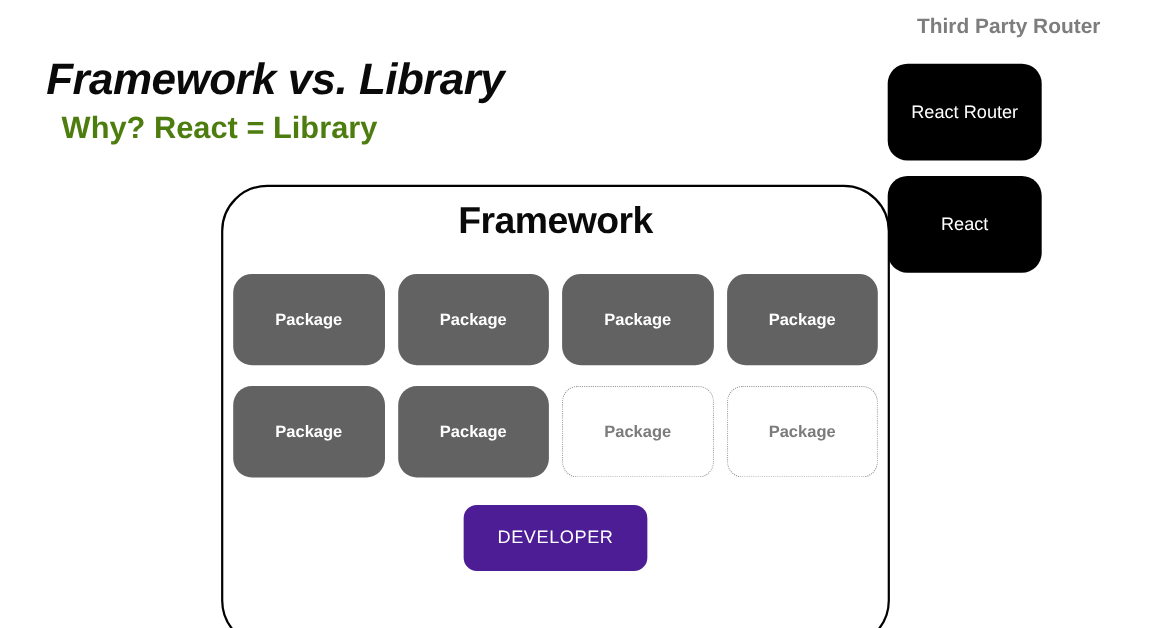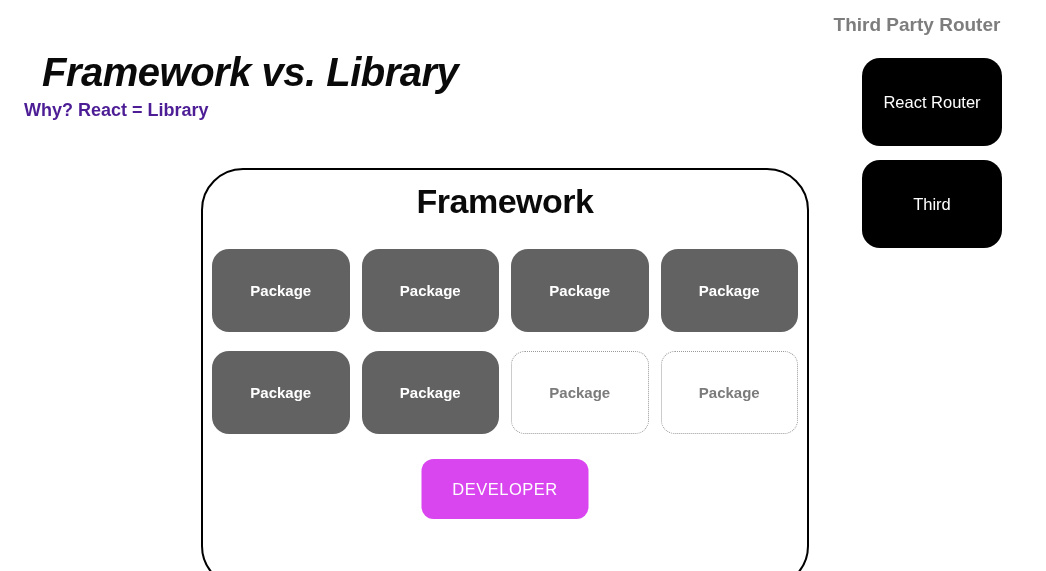--- a/index.html
+++ b/index.html
@@ -19,45 +19,45 @@
     top: 50px;
     font-size: 40px;
     font-weight: 700;
     letter-spacing: -0.5px;
     color: #0a0a0a;
     white-space: nowrap;
     font-style: italic;
   }
   .page-subtitle {
     position: absolute;
-    left: 24px;
+    left: 56px;
     top: 100px;
-    font-size: 18px;
+    font-size: 28px;
     font-weight: 700;
-    color: #4c1d95;
+    color: #4d7c0f;
     white-space: nowrap;
   }
 
   
   .third-party {
     position: absolute;
     left: 810px;
     top: 14px;
     width: 214px;
     text-align: center;
   }
   .third-party-heading {
     font-size: 19px;
     font-weight: 700;
     color: #7d7d7d;
     white-space: nowrap;
   }
   .tp-box {
     position: absolute;
-    left: 862px;
+    left: 807px;
     width: 140px;
     height: 88px;
     background: #000000;
     border-radius: 18px;
     display: flex;
     align-items: center;
     justify-content: center;
     color: #ffffff;
     font-size: 16.5px;
     white-space: nowrap;
@@ -119,21 +119,21 @@
     color: #7b7b7b;
   }
 
   .developer-box {
     position: absolute;
     left: 50%;
     transform: translateX(-50%);
     top: 289px;
     width: 167px;
     height: 60px;
-    background: #d946ef;
+    background: #4c1d95;
     border-radius: 12px;
     display: flex;
     align-items: center;
     justify-content: center;
     color: #ffffff;
     font-size: 16.5px;
     letter-spacing: 0.5px;
     white-space: nowrap;
   }
 </style>
@@ -143,21 +143,21 @@
 <h1 class="page-title">Framework vs. Library</h1>
 <h2 class="page-subtitle">Why? React = Library</h2>
 
 <div class="third-party">
   <div class="third-party-heading">Third Party Router</div>
 </div>
 <div class="tp-box tp-box-1">
   <span>React Router</span>
 </div>
 <div class="tp-box tp-box-2">
-  <span>Third</span>
+  <span>React</span>
 </div>
 
 <div class="framework">
   <div class="framework-title">Framework</div>
 
   <div class="package-grid">
     <div class="pkg" data-variant="solid">
       <span>Package</span>
     </div>
     <div class="pkg" data-variant="solid">

